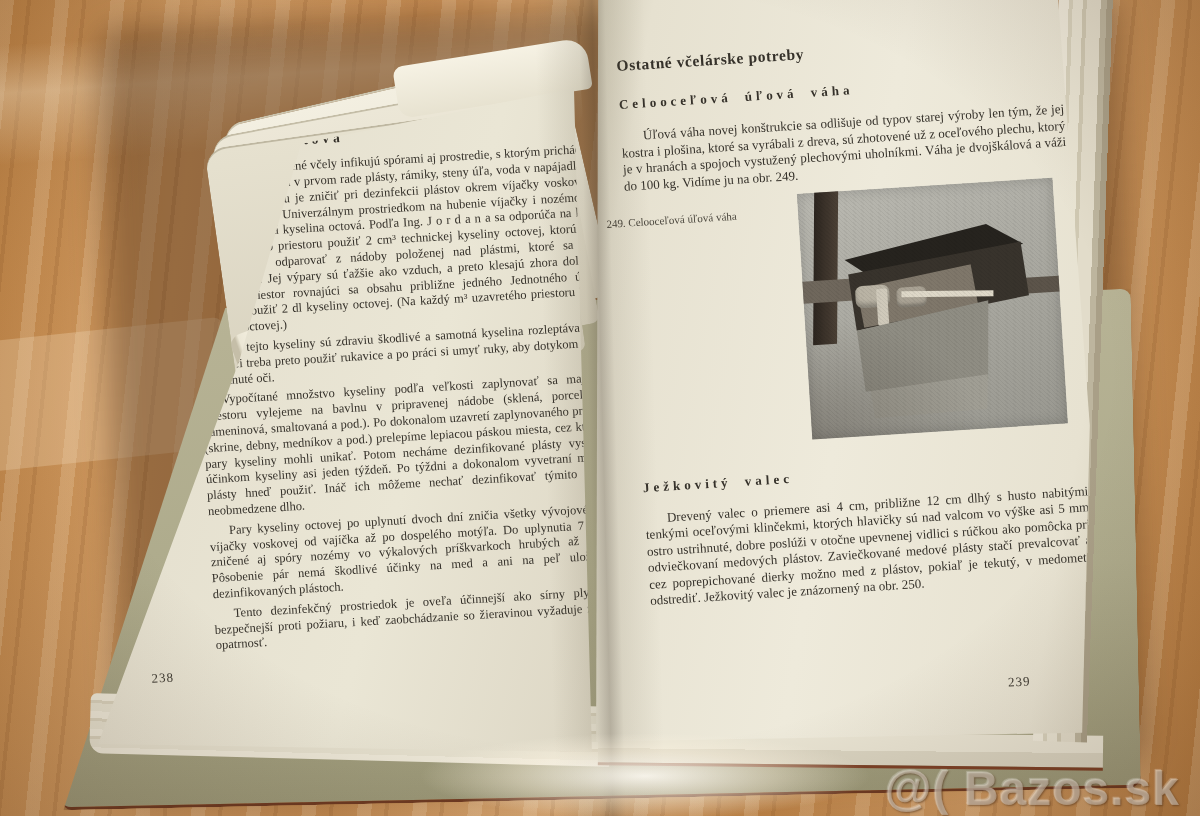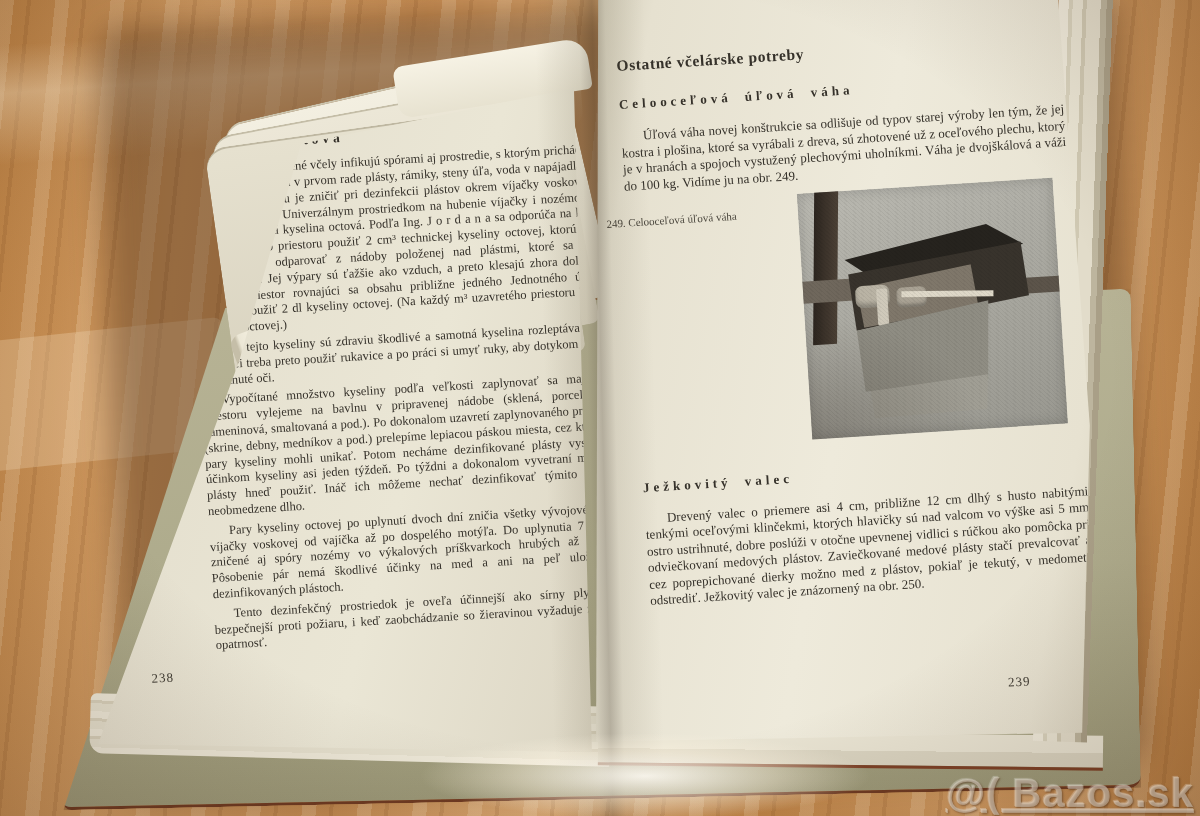--- a/index.html
+++ b/index.html
@@ -108,24 +108,24 @@
   .ph-shade{inset:0;background:radial-gradient(120% 90% at 0% 100%,rgba(40,30,20,0.25),rgba(0,0,0,0) 55%);}
 
   .gutter{position:absolute;left:545px;top:-10px;width:110px;height:840px;z-index:8;
     transform:rotate(-1.5deg);pointer-events:none;
     background:linear-gradient(90deg,rgba(0,0,0,0) 0%,rgba(95,85,62,0.16) 40%,rgba(62,52,36,0.30) 52%,rgba(95,85,62,0.12) 64%,rgba(0,0,0,0) 100%);}
   .glare{position:absolute;left:420px;top:733px;width:450px;height:86px;z-index:12;pointer-events:none;
     background:radial-gradient(closest-side,rgba(255,252,244,0.95),rgba(255,246,228,0.45) 58%,rgba(255,246,228,0) 100%);}
   .vignette{position:absolute;inset:0;z-index:40;pointer-events:none;
     background:radial-gradient(ellipse at 50% 45%,rgba(0,0,0,0) 60%,rgba(55,30,12,0.20) 100%);}
 
-  .watermark{position:absolute;right:6px;bottom:0px;z-index:60;
-    font-family:"Liberation Sans",sans-serif;font-weight:bold;font-size:40px;letter-spacing:1px;
+  .watermark{position:absolute;right:20px;bottom:0px;z-index:60;
+    font-family:"Liberation Sans",sans-serif;font-weight:bold;font-size:48px;letter-spacing:1px;
     color:var(--watermark, rgba(236,229,216,0.42));
-    text-shadow:1px 1px 2px rgba(80,50,25,0.55),-1px -1px 1px rgba(255,255,255,0.30);text-decoration:underline;}
+    text-shadow:1px 1px 2px rgba(80,50,25,0.55),-1px -1px 1px rgba(255,255,255,0.30);}
 </style>
 </head>
 <body>
 
 <div id="scene">
   <div class="wood-grain"></div>
   <div class="wood-band"></div>
   <div class="wood-band2"></div>
 
   <div class="book-shadow"></div>

